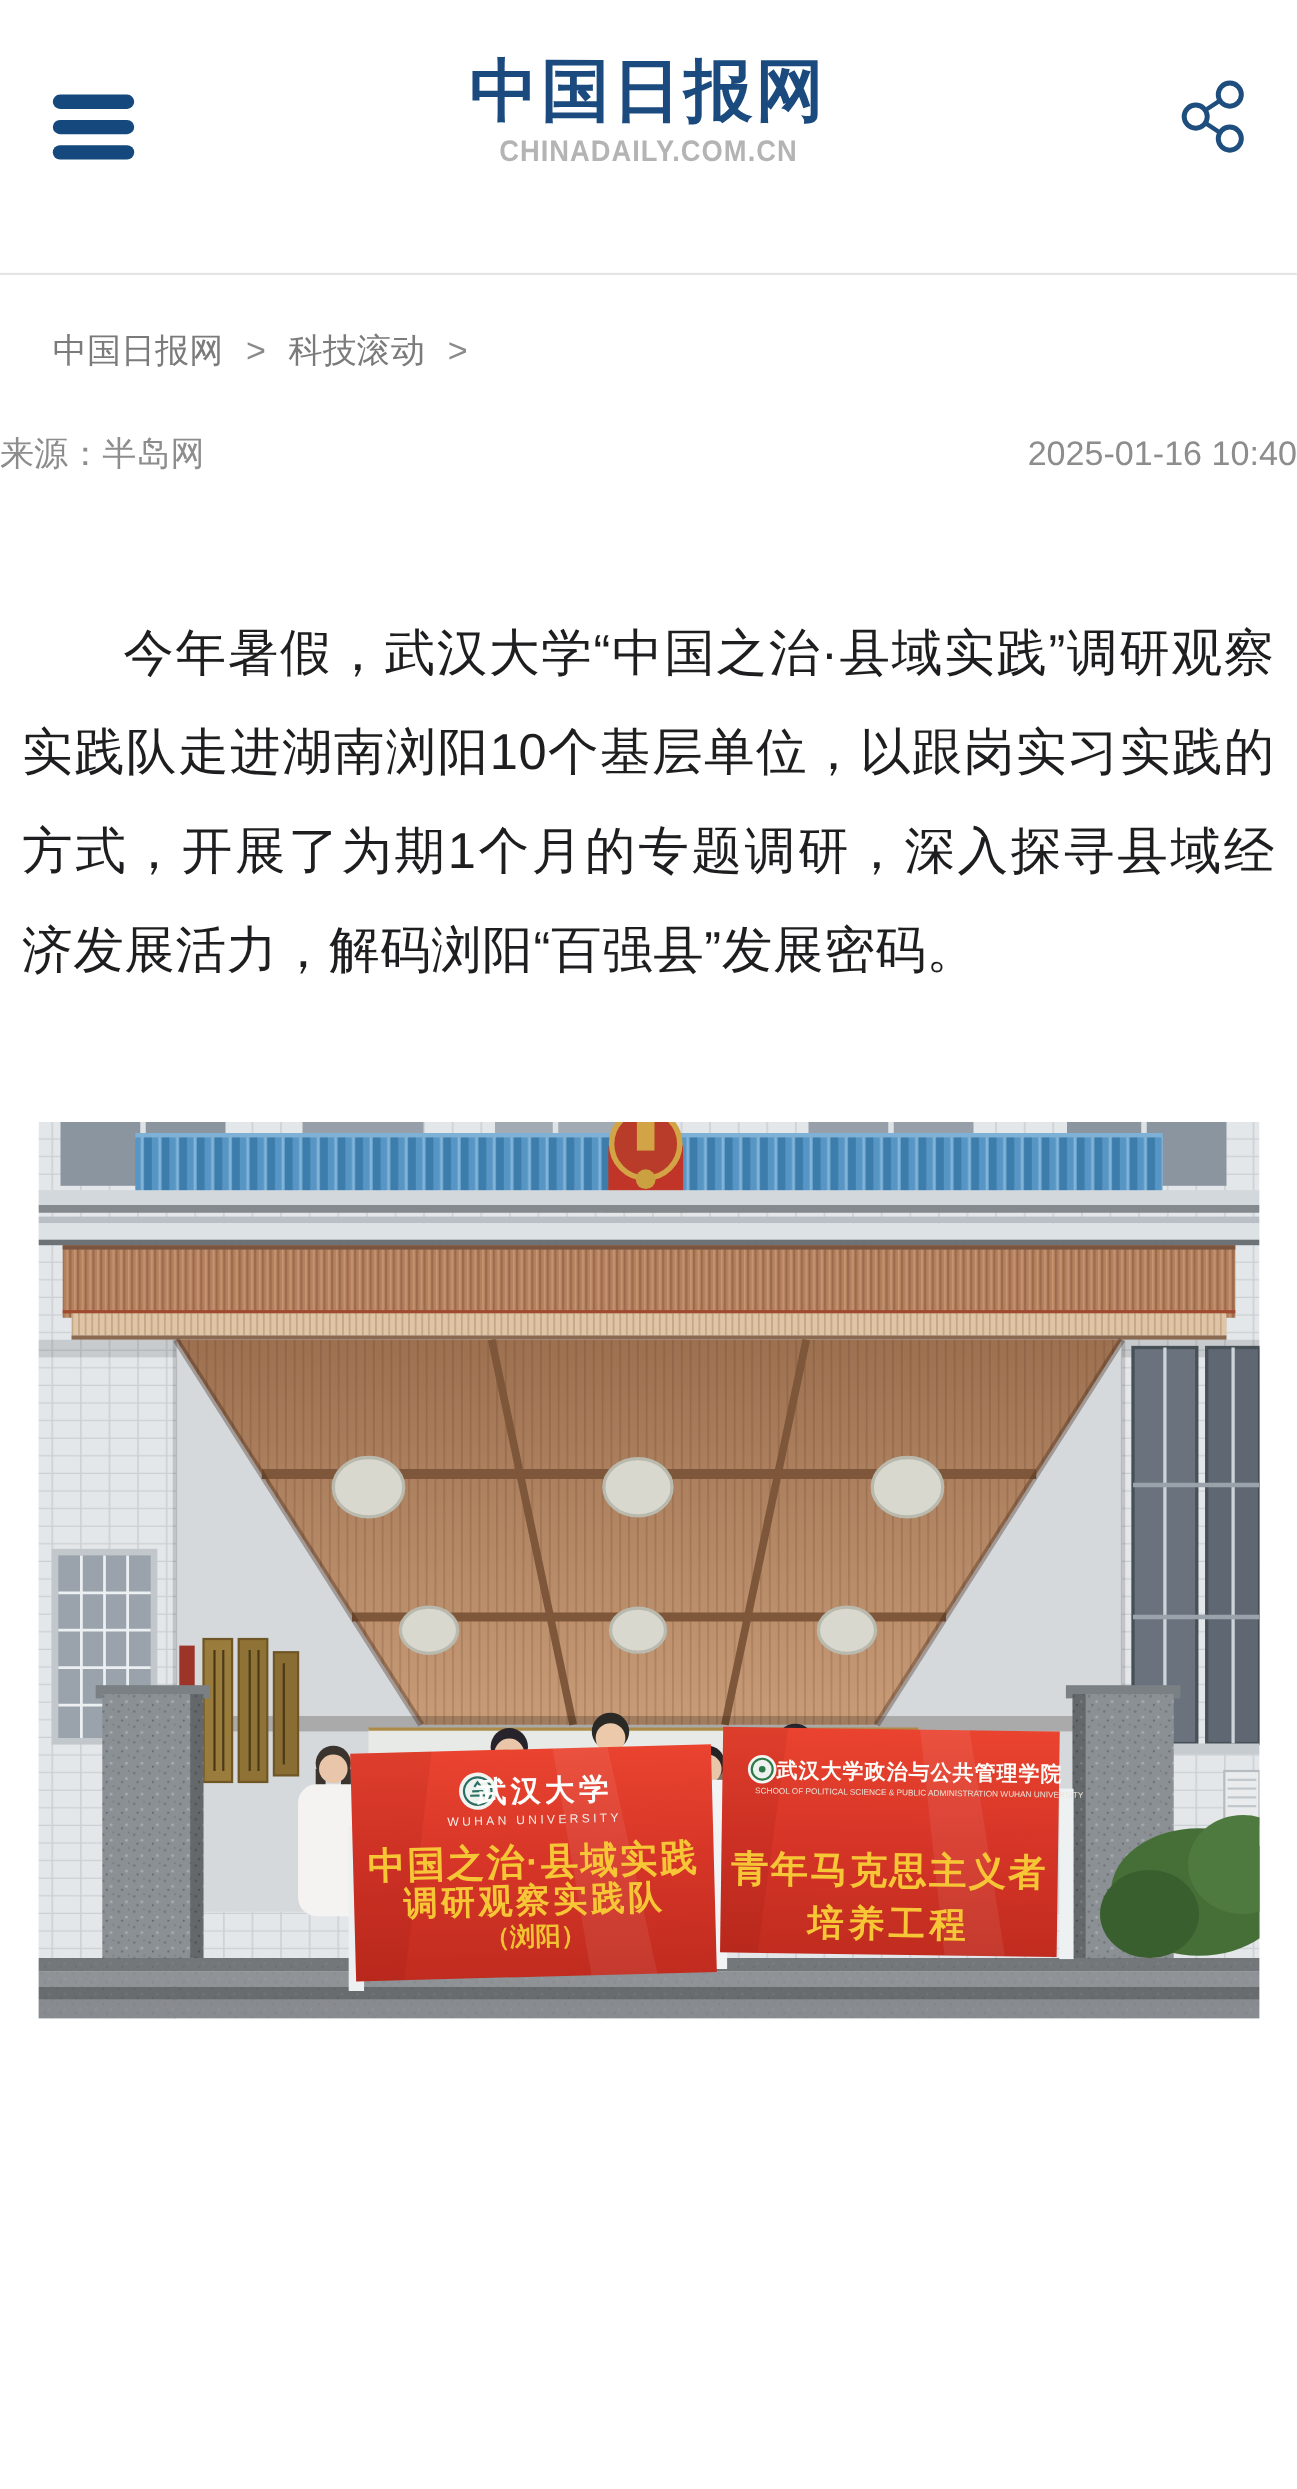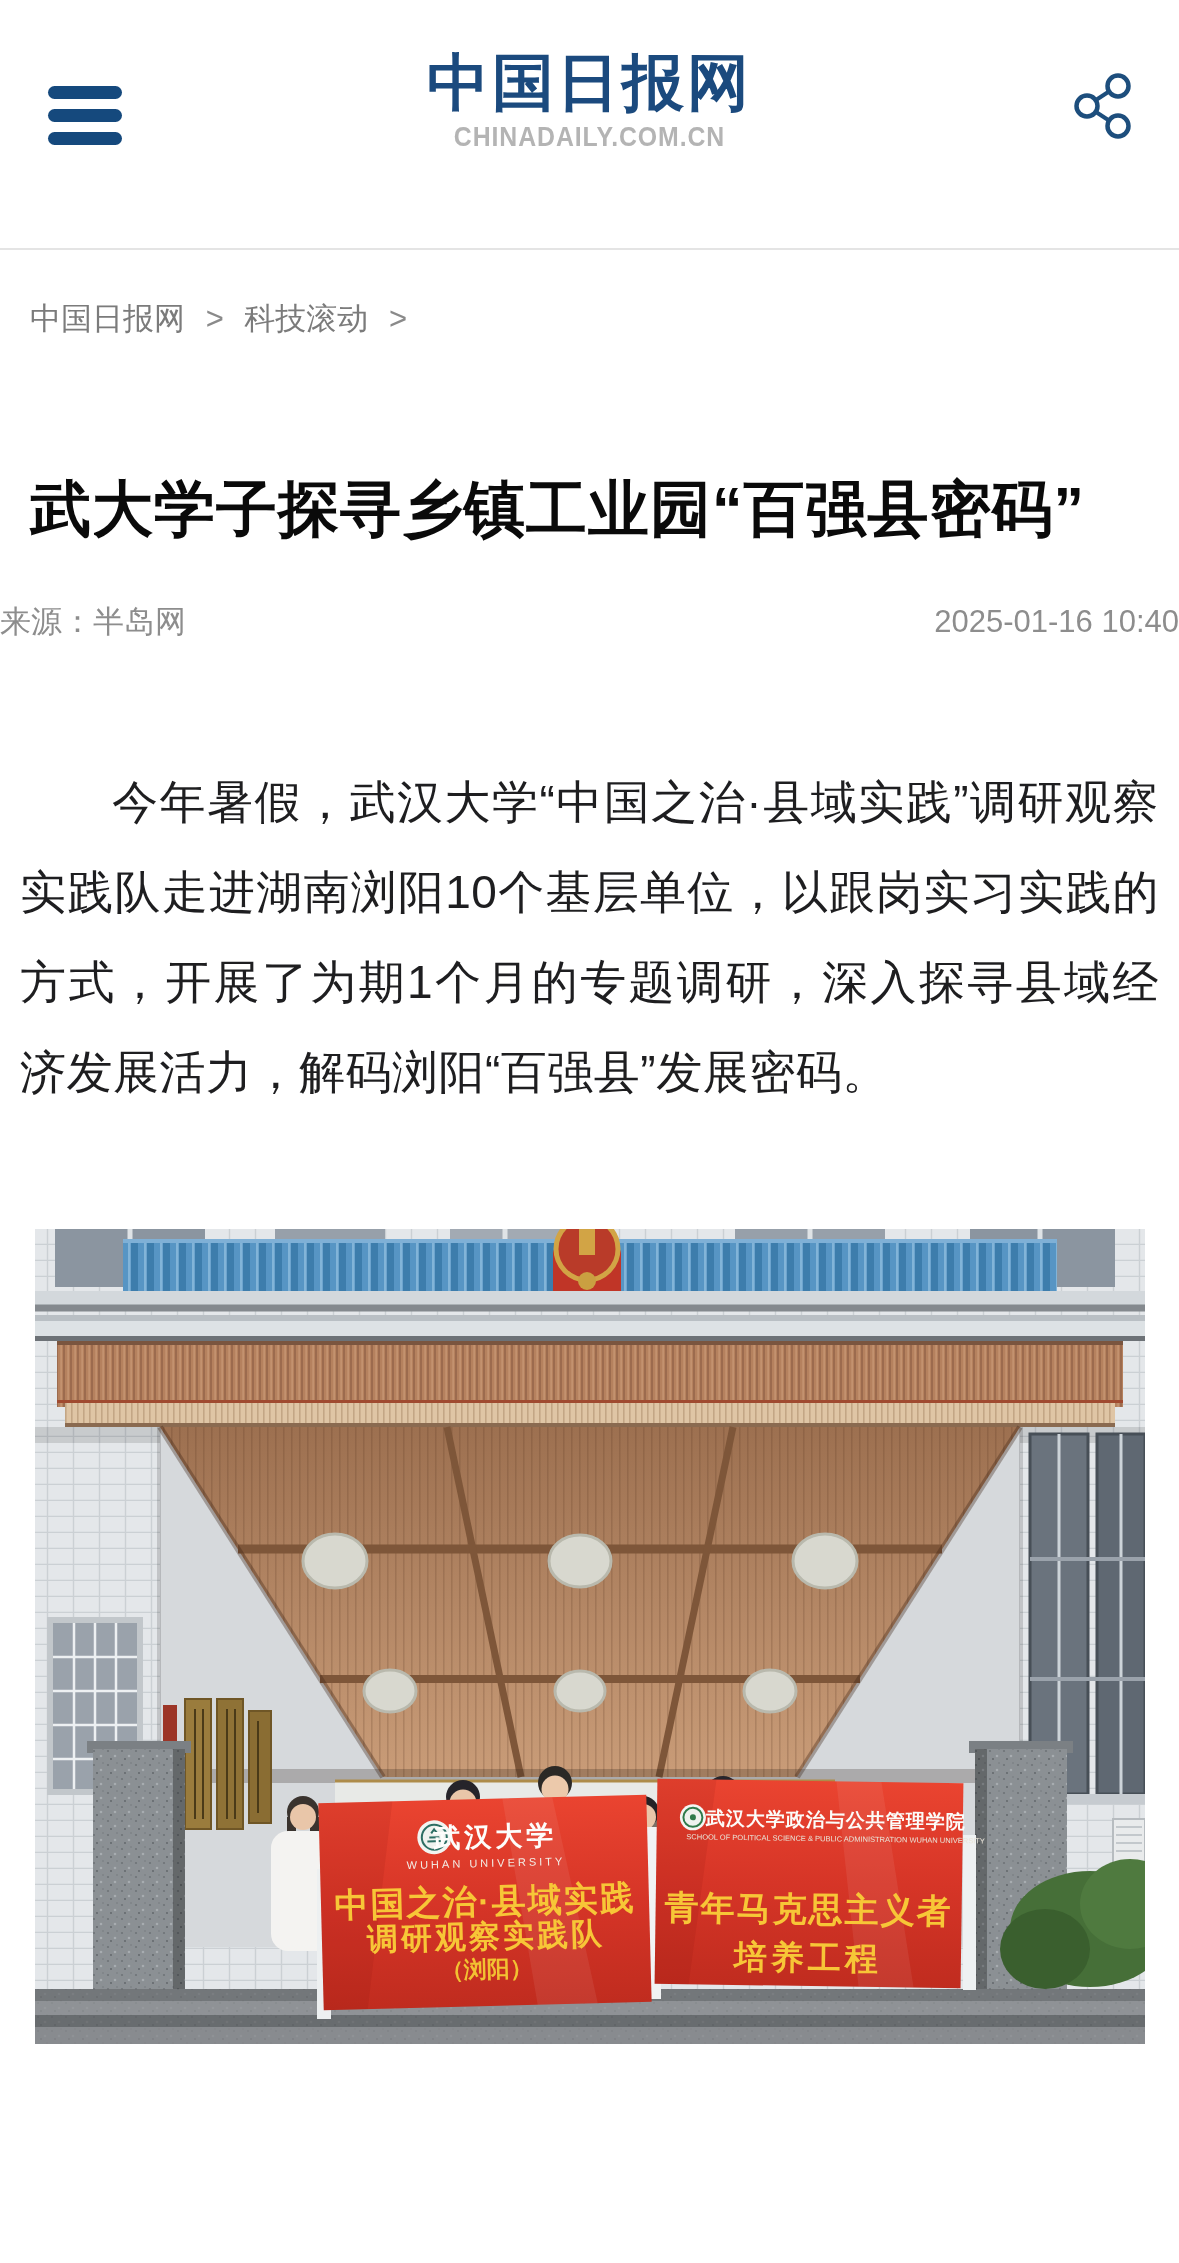--- a/index.html
+++ b/index.html
@@ -9,21 +9,21 @@
   
   .header{position:relative;height:248px;border-bottom:2px solid #e4e4e4;background:#ffffff;}
   .menu-btn{position:absolute;left:48px;top:86px;width:74px;height:59px;display:flex;flex-direction:column;justify-content:space-between;background:none;border:none;padding:0;cursor:pointer;}
   .menu-bar{height:13px;border-radius:7px;background:#15497d;}
   .logo-wrap{position:absolute;left:0;right:0;top:46px;text-align:center;text-decoration:none;display:block;}
   .logo-cn{font-family:"DejaVu Serif","Liberation Serif",serif;font-weight:bold;font-size:62px;line-height:74px;color:#1b4a7e;letter-spacing:3px;}
   .logo-en{margin-top:2px;font-size:27px;font-weight:bold;color:#b4b4b4;letter-spacing:1px;transform:scaleX(.92);transform-origin:center top;}
   .share-btn{position:absolute;right:44px;top:72px;width:62px;height:68px;background:none;border:none;padding:0;cursor:pointer;}
 
   
-  .breadcrumb{margin:50px 0 0 30px;font-size:31px;line-height:38px;color:#7b7b7b;}
+  .breadcrumb{margin:50px 0 0 48px;font-size:31px;line-height:38px;color:#7b7b7b;}
   .breadcrumb a{color:#7b7b7b;text-decoration:none;}
   .crumb-sep{margin:0 12px;color:#8a8a8a;}
 
   
   .title{margin:134px 30px 0;font-size:61px;line-height:75px;font-weight:600;color:#0a0a0a;letter-spacing:1px;}
   .meta{margin-top:56px;display:flex;justify-content:space-between;gap:66px;font-size:31px;line-height:38px;color:#8d8d8d;}
   .para{margin:116px 20px 0;font-size:46px;line-height:90px;color:#1e1e20;text-align:justify;text-indent:92px;letter-spacing:.5px;}
 
   
   .photo{display:block;margin:112px auto 0;width:1110px;height:815px;}
@@ -61,21 +61,20 @@
     </button>
   </header>
 
   <nav class="breadcrumb">
     <a>中国日报网</a>
     <span class="crumb-sep">&gt;</span>
     <a>科技滚动</a>
     <span class="crumb-sep">&gt;</span>
   </nav>
 
-  <h1 class="title">武大学子探寻乡镇工业园“百强县密码”</h1>
 
   <div class="meta">
     <span>来源：半岛网</span>
     <time>2025-01-16 10:40</time>
   </div>
 
   <p class="para">今年暑假，武汉大学“中国之治·县域实践”调研观察实践队走进湖南浏阳10个基层单位，以跟岗实习实践的方式，开展了为期1个月的专题调研，深入探寻县域经济发展活力，解码浏阳“百强县”发展密码。</p>
 
   <svg class="photo" viewBox="0 0 1110 815">
     <defs>

